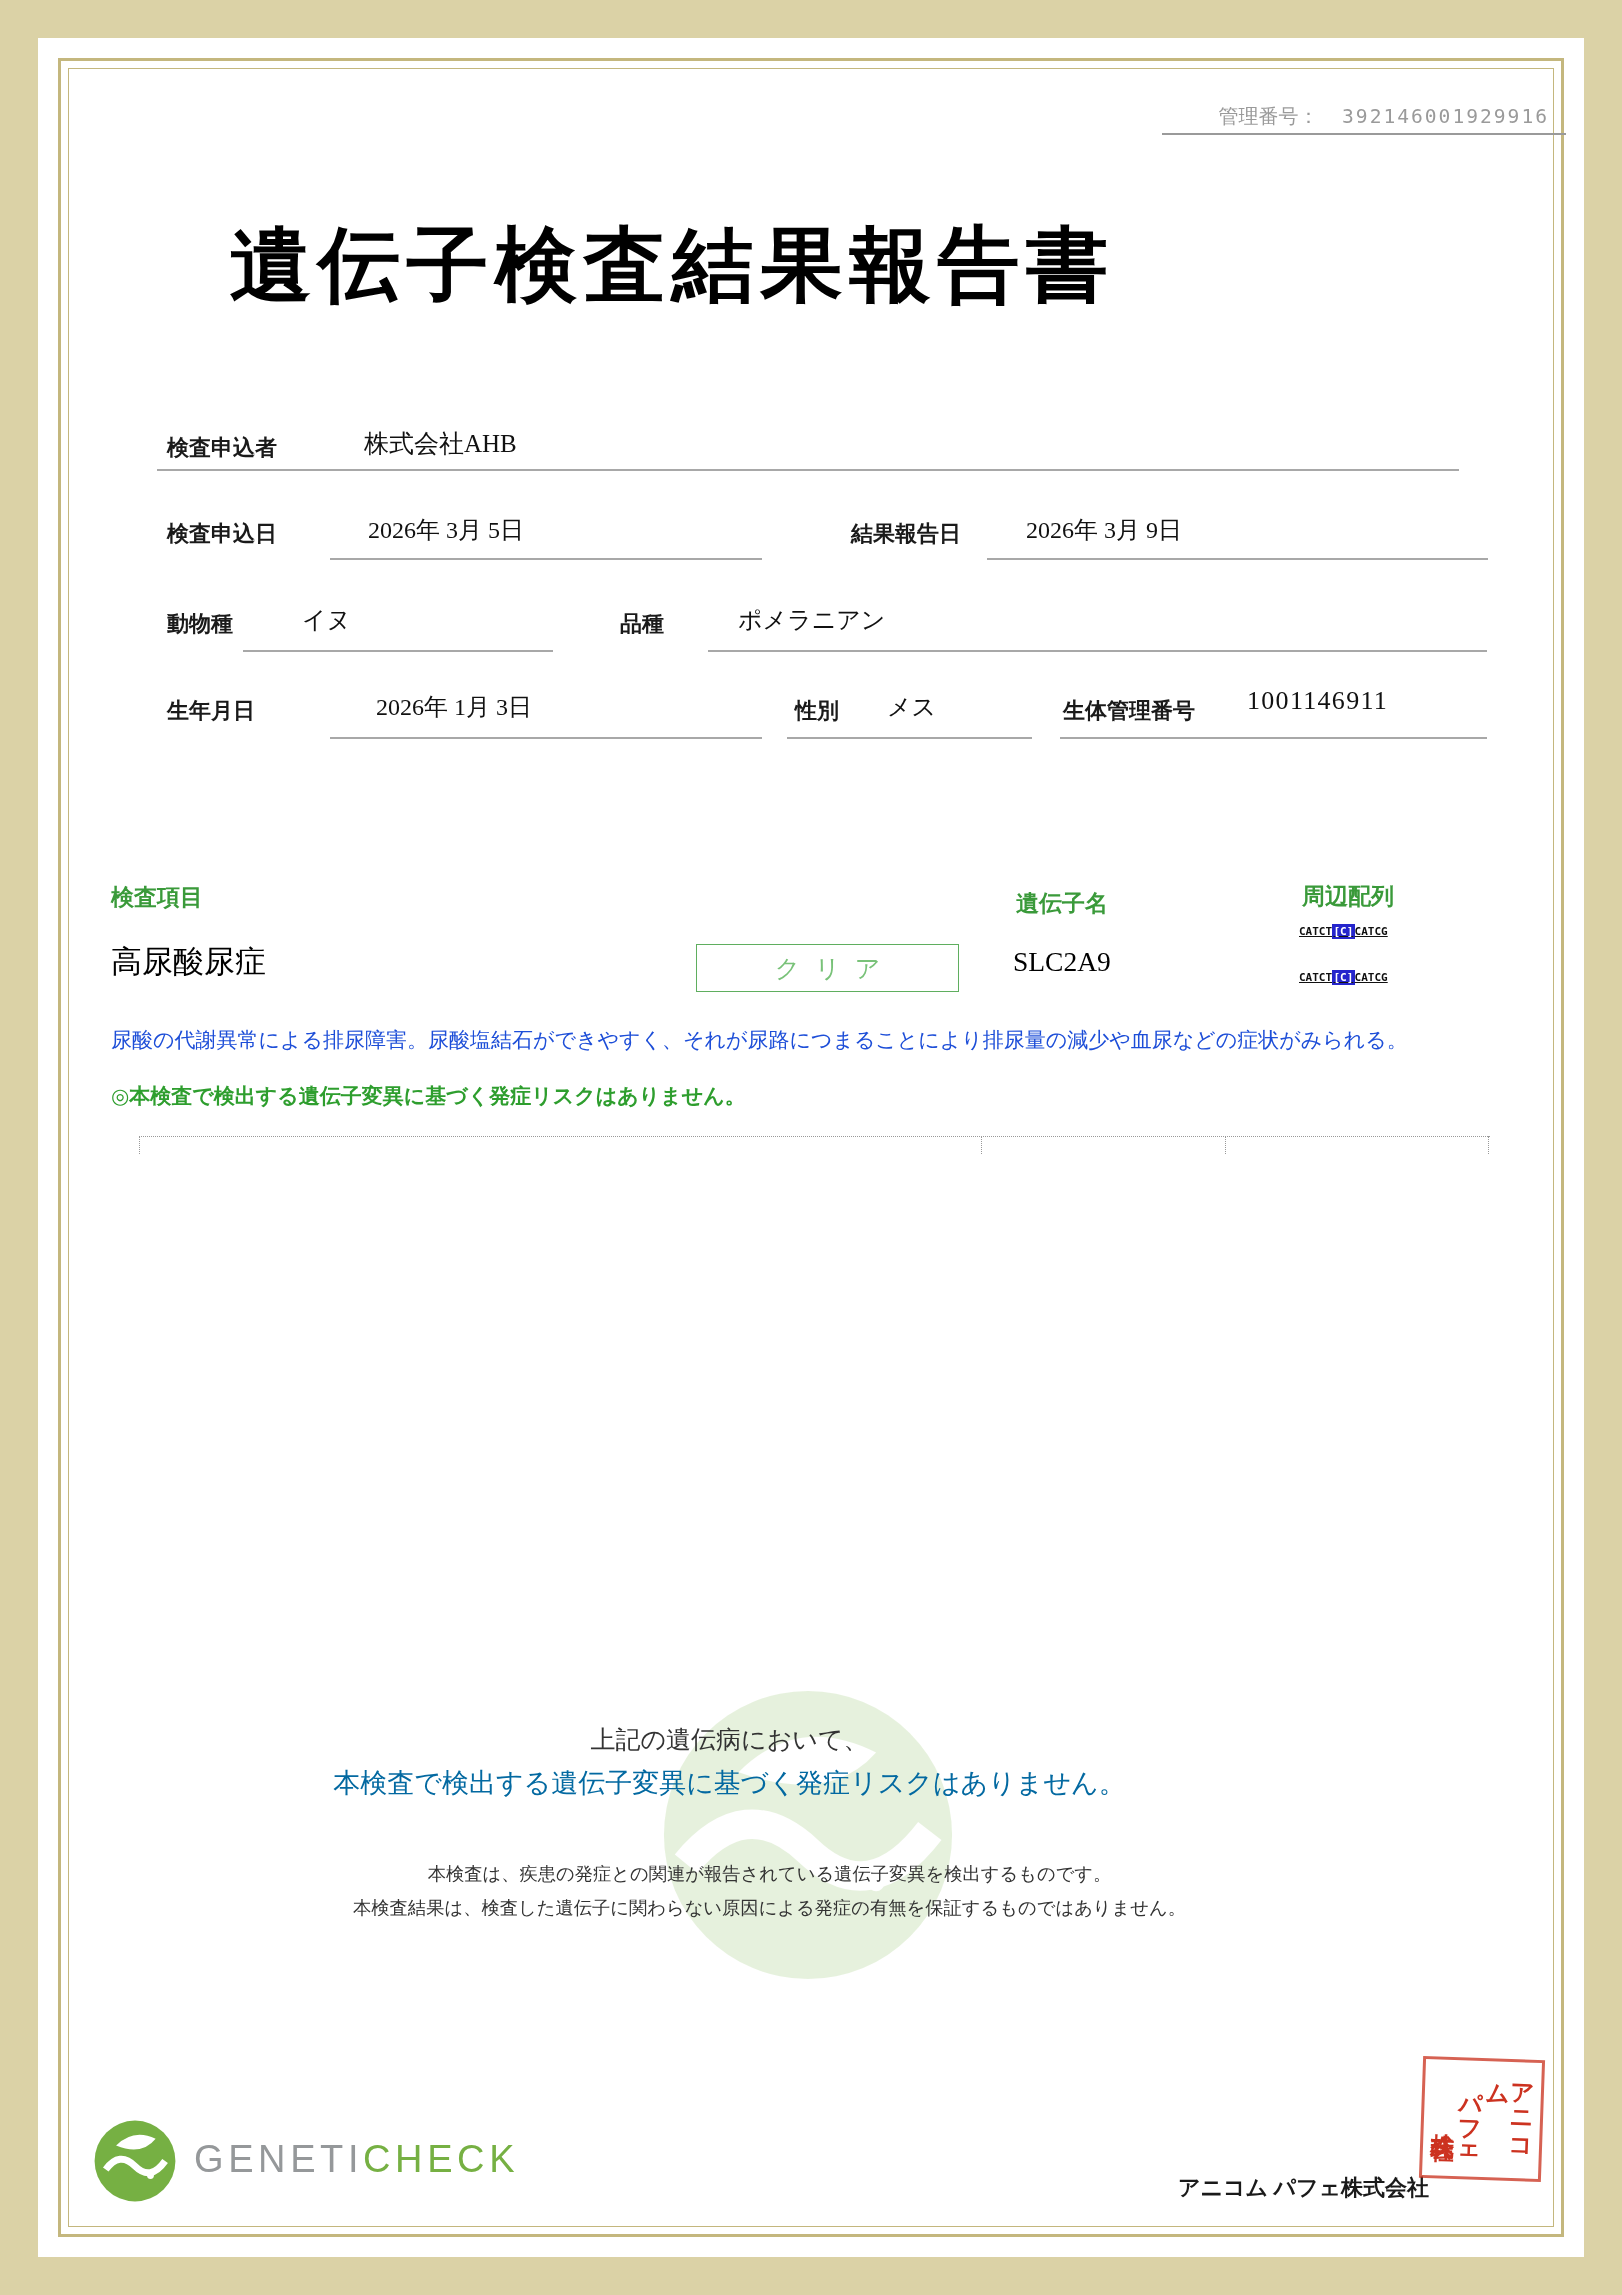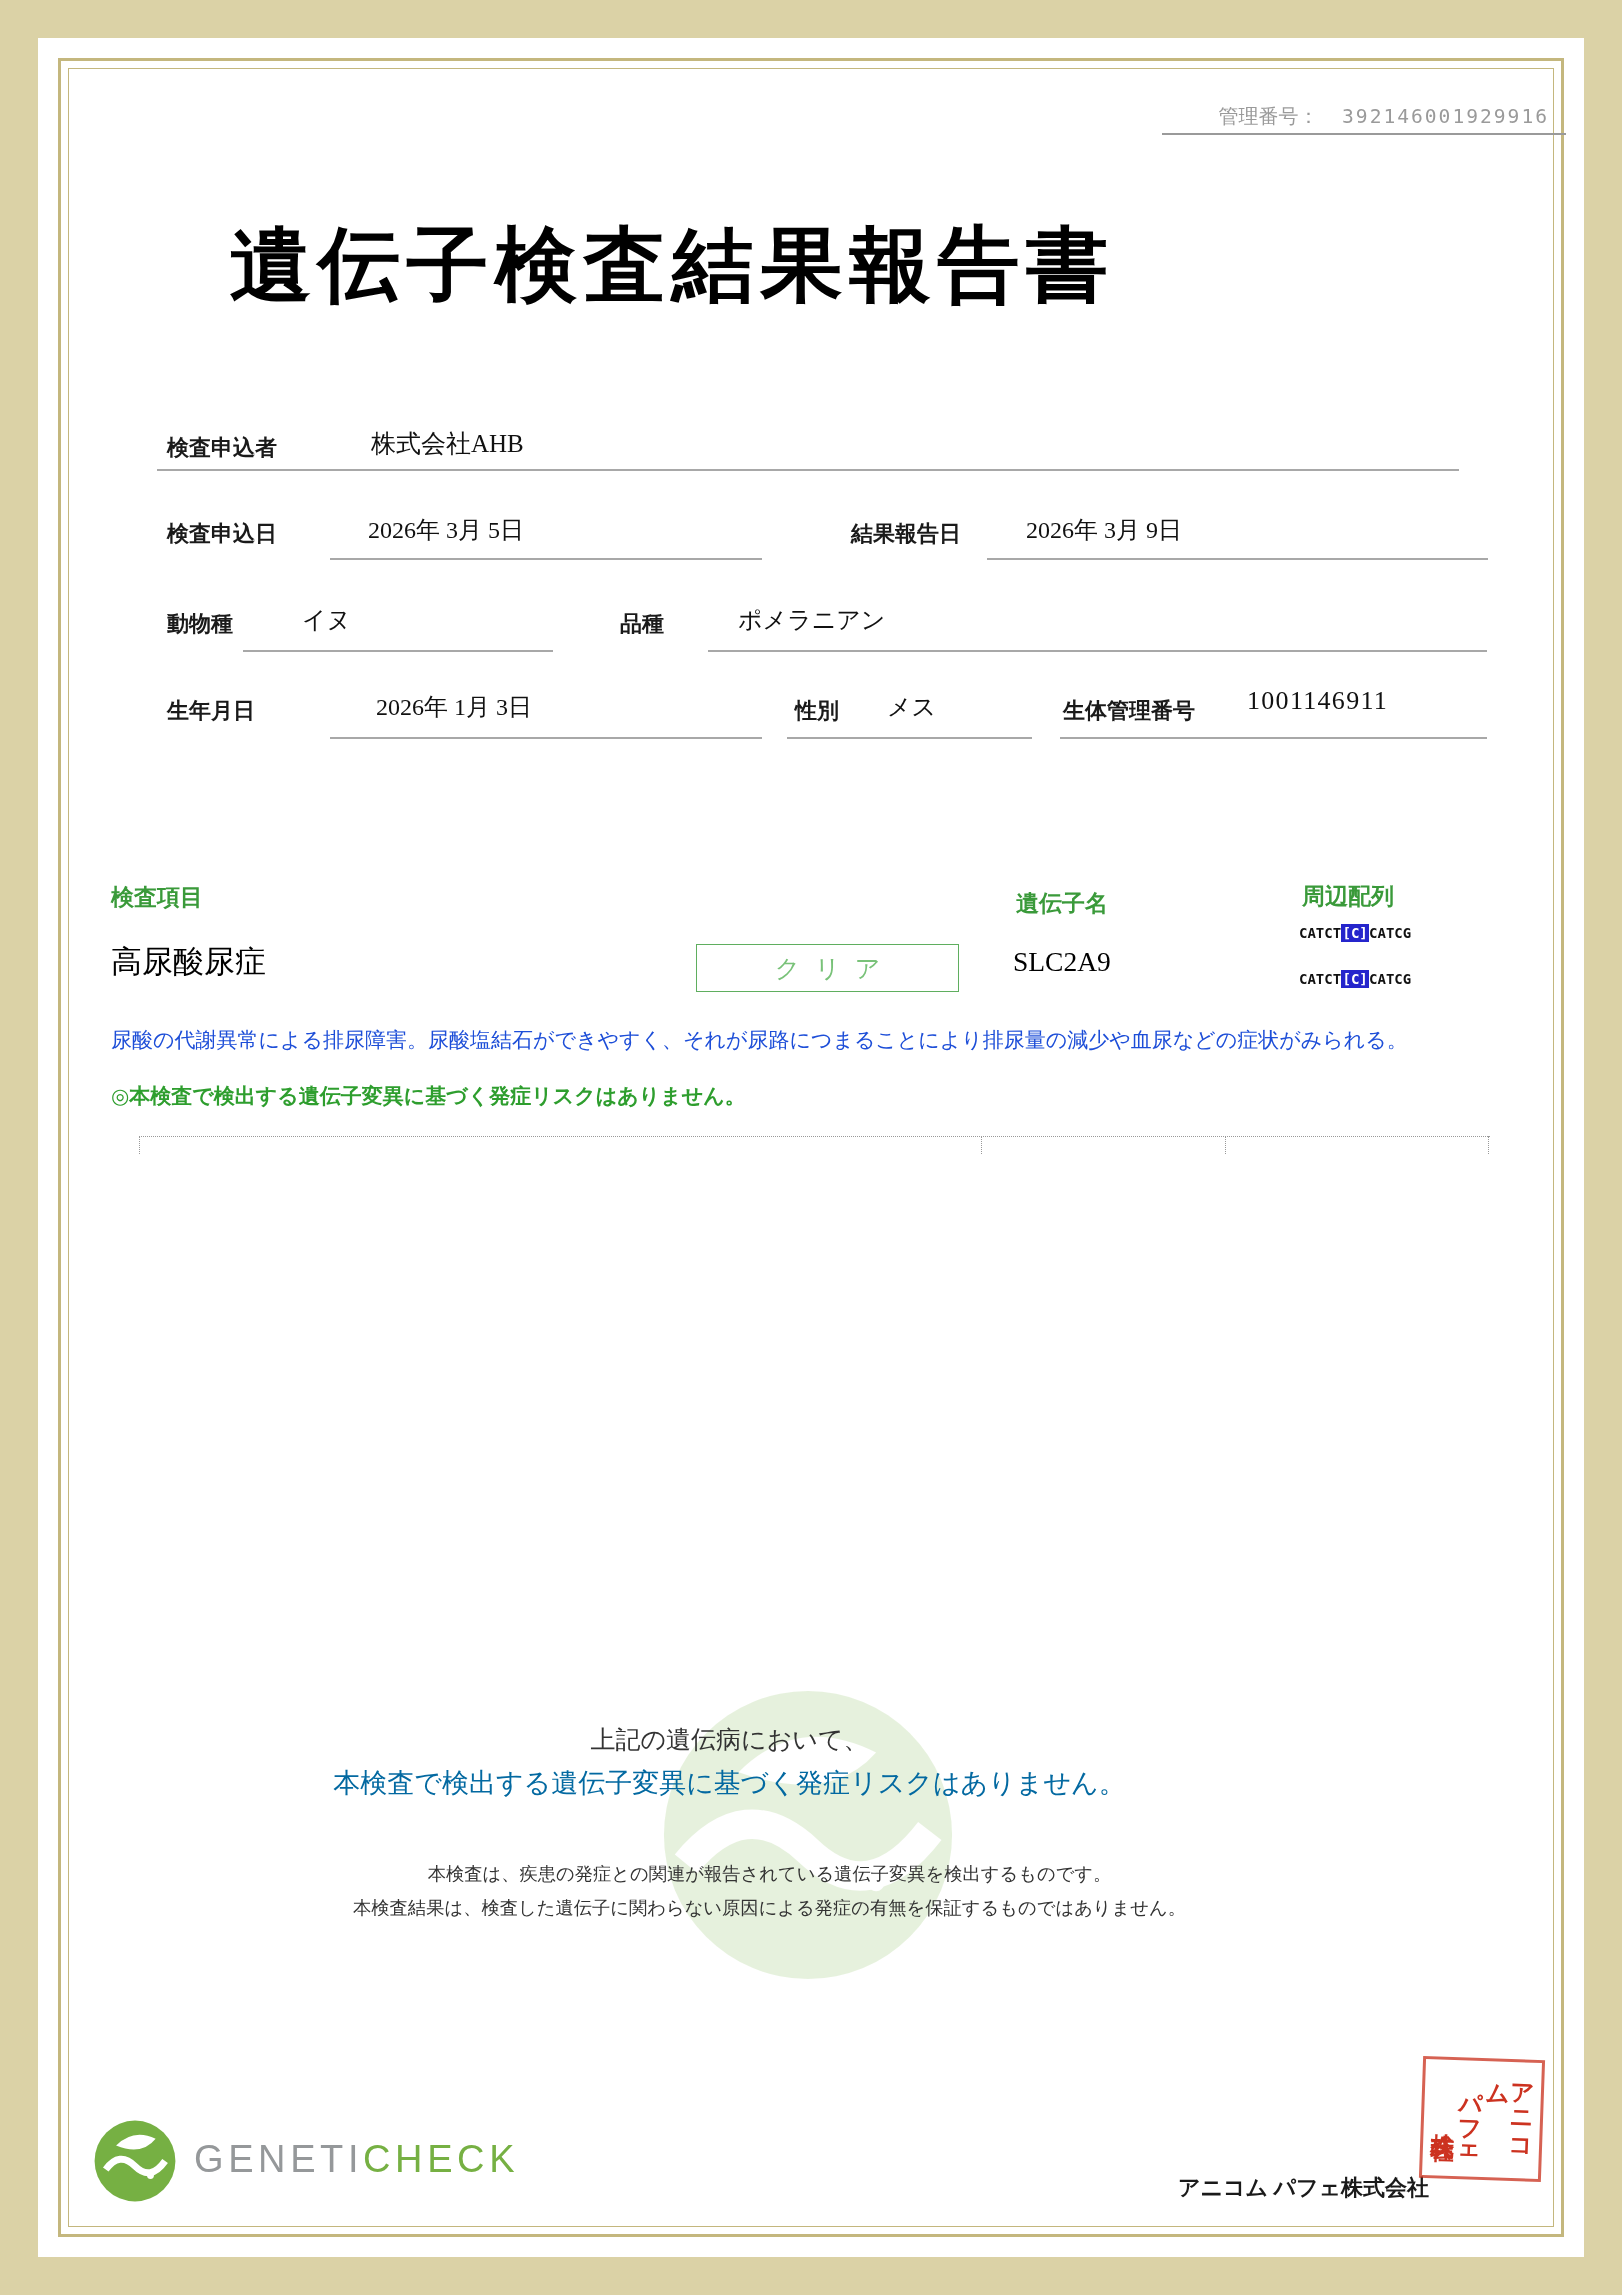--- a/index.html
+++ b/index.html
@@ -44,21 +44,21 @@
   .disease { font-size: 31px; color: #000; white-space: nowrap; }
   .clear-box {
     left: 696px; top: 944px; width: 263px; height: 48px;
     border: 1.3px solid #5fae5f; display: flex; align-items: center; justify-content: center;
   }
   .clear-box span {
     color: var(--clear-green, #79c279); font-size: 25px; letter-spacing: 14.4px;
     padding-left: 14.4px; white-space: nowrap;
   }
   .gene-name { font-size: 27.5px; color: #000; white-space: nowrap; }
-  .seq { font-family: "DejaVu Sans Mono", "Liberation Mono", monospace; font-size: 14px; font-weight: 700; color: #111; white-space: nowrap; }
+  .seq { font-family: "DejaVu Sans Mono", "Liberation Mono", monospace; font-size: 11px; font-weight: 700; color: #111; white-space: nowrap; text-decoration: underline; }
   .seq .variant { background: var(--seq-blue, #2525cc); color: #ffffff; padding: 0.7px 1.3px; }
   .descr { font-size: 21px; font-weight: 400; color: #1d4ed8; width: 1413px; line-height: 1.35; }
   .risk-note { font-size: 21px; font-weight: 700; color: var(--note-green, #2e9e2e); white-space: nowrap; }
 
   .dotted-hr { left: 139px; top: 1136px; width: 1351px; border-top: 1.3px dotted #999; height: 0; }
   .vtick { top: 1136px; height: 18.3px; width: 0; border-left: 1.3px dotted #999; }
 
   .watermark { left: 660px; top: 1687px; width: 296px; height: 296px; opacity: 0.18; }
 
   .center-text { left: 0; width: 1459px; text-align: center; white-space: nowrap; }
@@ -99,21 +99,21 @@
   <div class="frame-inner"></div>
 
   <div class="abs mgmt serif">
     <span>管理番号：</span><span class="num">392146001929916</span>
   </div>
   <div class="abs mgmt-line"></div>
 
   <h1 class="abs title serif">遺伝子検査結果報告書</h1>
 
   <span class="abs label" style="left:167px; top:433px;">検査申込者</span>
-  <span class="abs value value-lg" style="left:364px; top:427px;margin-left:7px;">株式会社AHB</span>
+  <span class="abs value value-lg" style="left:364px; top:427px;">株式会社AHB</span>
   <div class="abs uline" style="left:157px; top:469px; width:1302px;"></div>
 
   <span class="abs label" style="left:167px; top:519px;">検査申込日</span>
   <span class="abs value" style="left:368px; top:514px;">2026年 3月 5日</span>
   <div class="abs uline" style="left:330px; top:558px; width:432px;"></div>
 
   <span class="abs label" style="left:851px; top:519px;">結果報告日</span>
   <span class="abs value" style="left:1026px; top:514px;">2026年 3月 9日</span>
   <div class="abs uline" style="left:987px; top:558px; width:501px;"></div>
 

